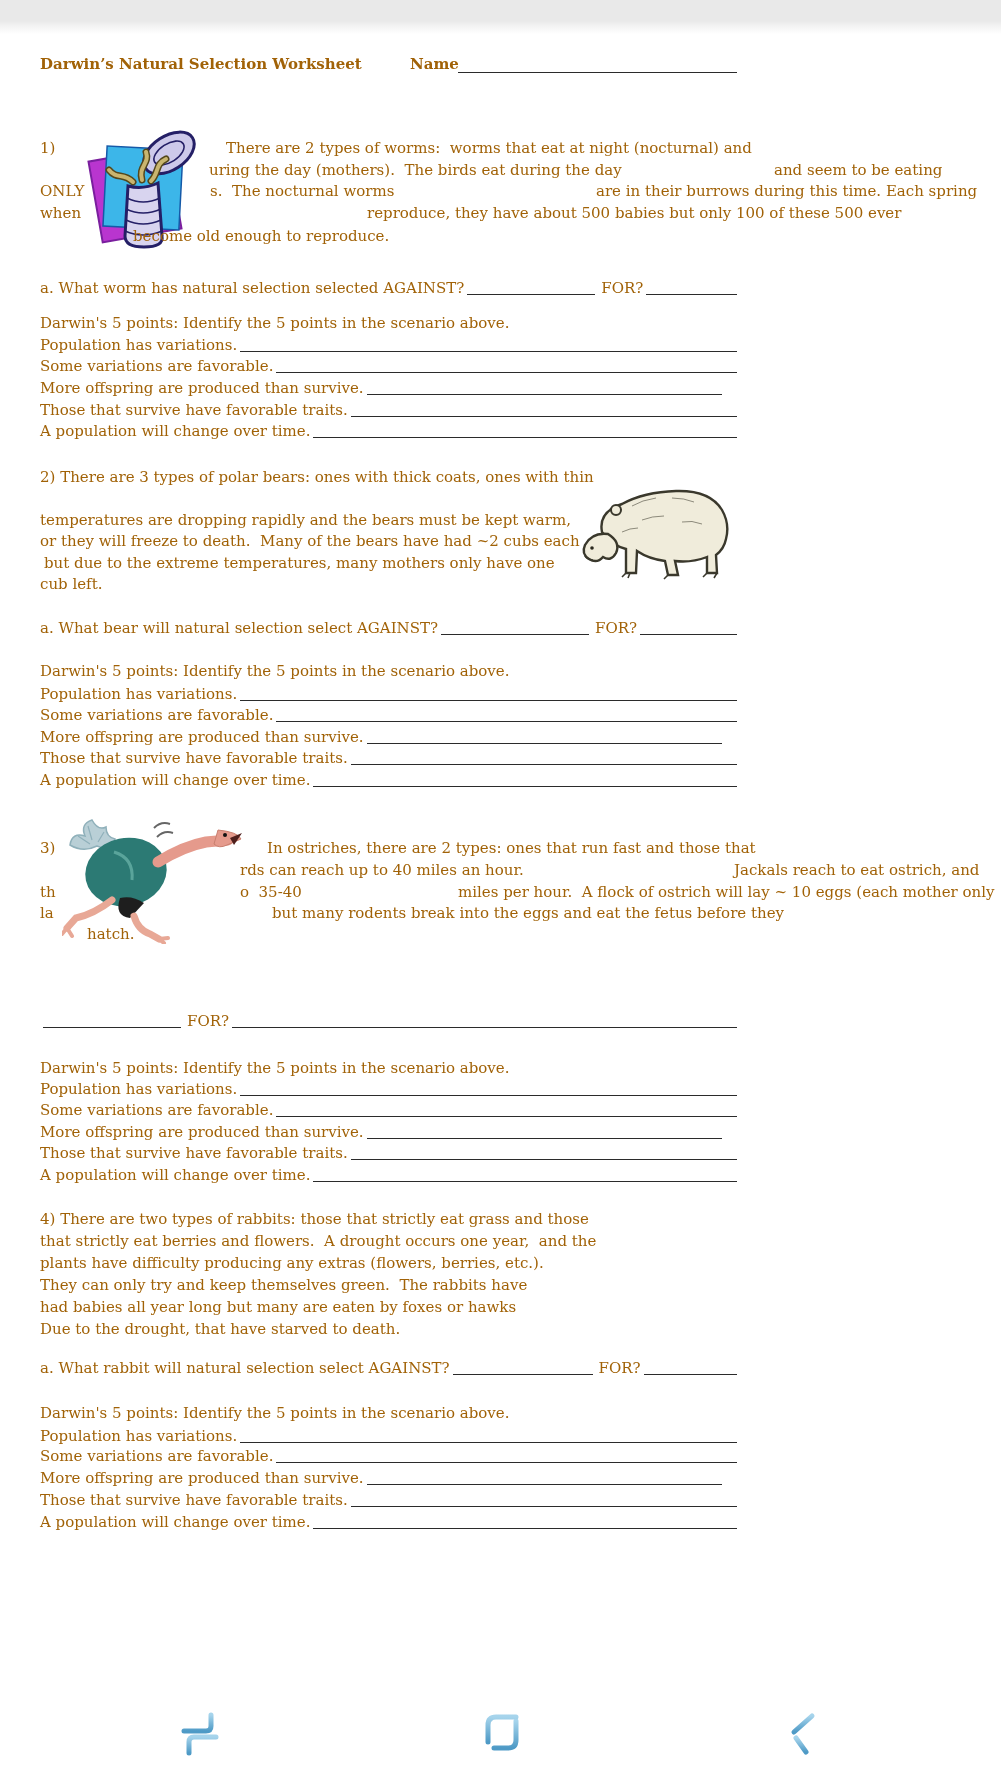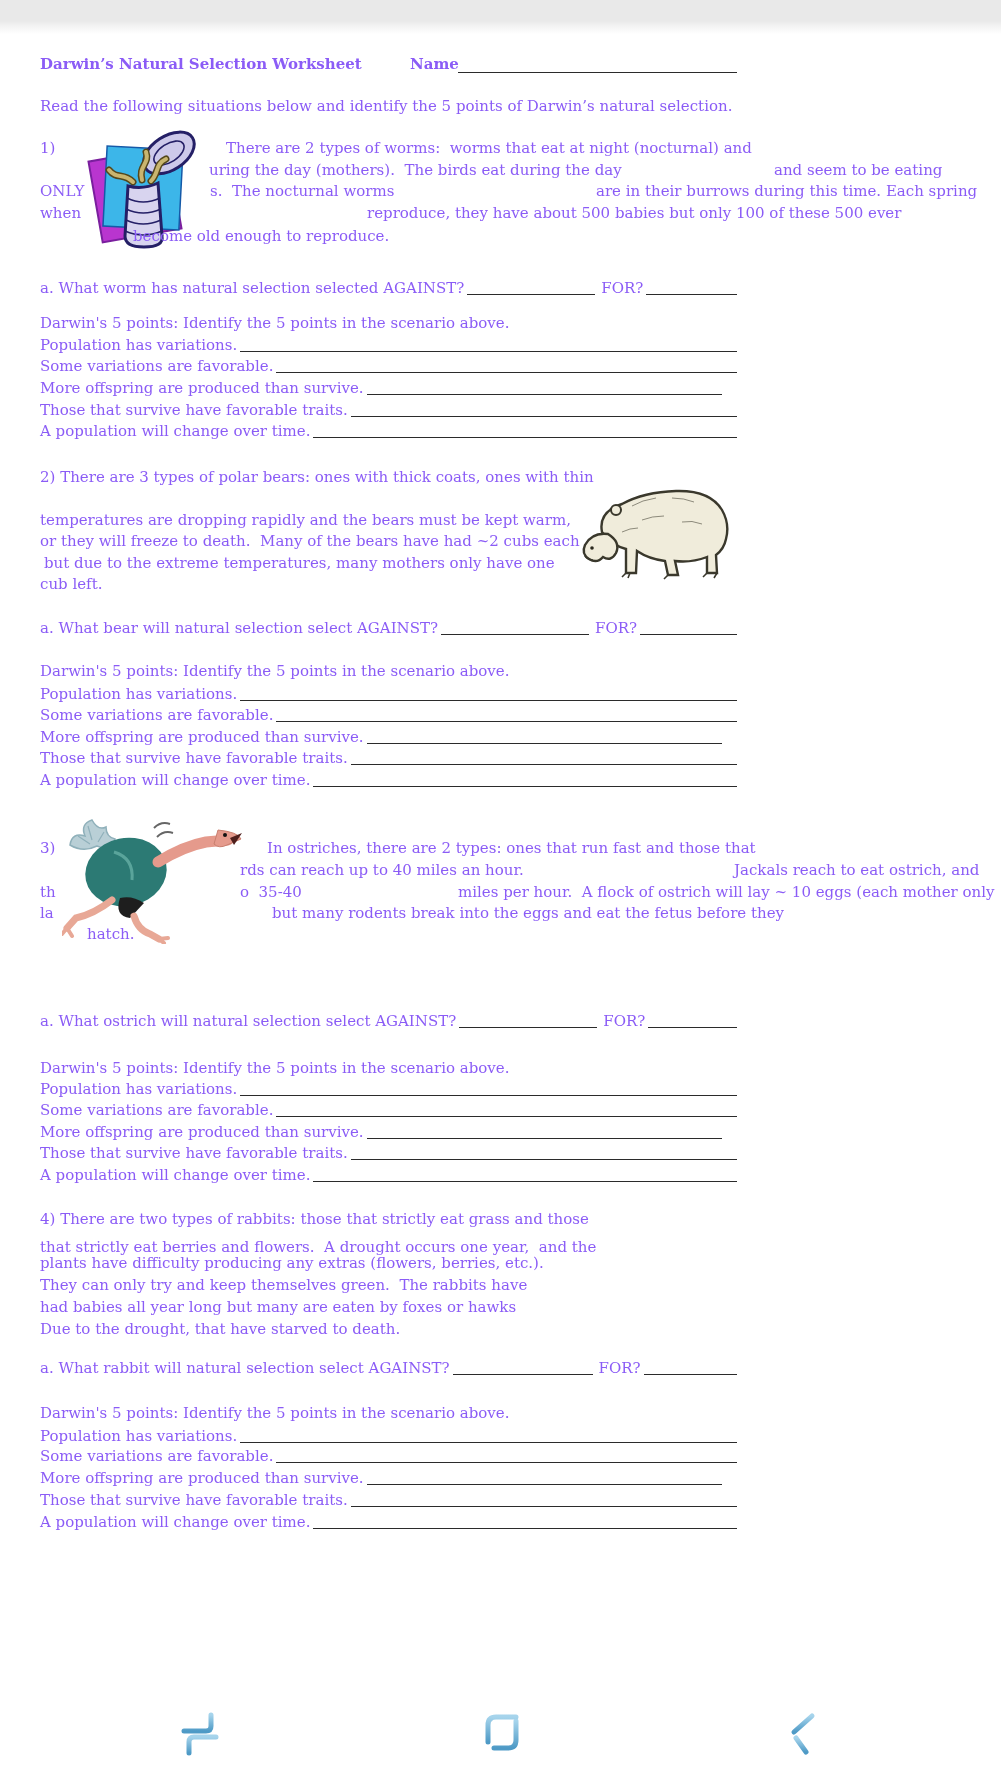--- a/index.html
+++ b/index.html
@@ -1,17 +1,17 @@
 <!DOCTYPE html>
 <html><head>
 <meta charset="utf-8">
 <style>
   html,body{margin:0;padding:0;background:#fff;}
   .page{position:relative;width:1001px;height:1784px;background:#ffffff;
-        font-family:"DejaVu Serif",serif;color:#8b5cf6;overflow:hidden;}
+        font-family:"DejaVu Serif",serif;color:#a16207;overflow:hidden;}
   .topbar{position:absolute;left:0;top:0;width:100%;height:34px;
         background:linear-gradient(#e9e9e9 0px,#e9e9e9 21px,#f3f3f3 26px,#ffffff 34px);}
   .tl{position:absolute;white-space:pre;font-size:15px;line-height:19px;}
   .b{font-weight:bold;}
   .uline{position:absolute;border-bottom:1.5px solid #2b2b2b;height:0;}
   .row{position:absolute;left:40px;width:697px;display:flex;align-items:flex-end;
        font-size:15px;line-height:19px;height:19px;white-space:pre;}
   .row .lbl{flex:none;}
   .blank{height:4px;border-bottom:1.5px solid #2b2b2b;margin:0 0 3px 3px;flex:1;}
   .blankfix{flex:none;width:128px;}
@@ -23,21 +23,20 @@
 <body>
 
 <div class="page">
 
   <div class="topbar"></div>
 
   <span class="tl b" style="left:40px;top:55px;">Darwin’s Natural Selection Worksheet</span>
   <span class="tl b" style="left:410px;top:55px;">Name</span>
   <div class="uline" style="left:458px;top:72px;width:279px;"></div>
 
-  <span class="tl" style="left:40px;top:97px;">Read the following situations below and identify the 5 points of Darwin’s natural selection.</span>
 
   <svg class="art" style="left:85px;top:128px;" width="120" height="124" viewBox="0 0 120 124">
     <rect x="10" y="26" width="80" height="82" fill="#b935cf" stroke="#7a1f9e" stroke-width="2" transform="rotate(-10 50 67)"></rect>
     <rect x="20" y="20" width="76" height="80" fill="#3cb6e9" stroke="#1559a8" stroke-width="1.5" transform="rotate(3 58 60)"></rect>
     <ellipse cx="84" cy="25" rx="28" ry="17" fill="#cdc9ea" stroke="#241f66" stroke-width="3" transform="rotate(-33 84 25)"></ellipse>
     <ellipse cx="84" cy="25" rx="17" ry="9" fill="none" stroke="#241f66" stroke-width="1.6" transform="rotate(-33 84 25)"></ellipse>
     <path d="M48 54 C38 44 32 52 24 42" stroke="#54481c" stroke-width="7" fill="none" stroke-linecap="round"></path>
     <path d="M48 54 C38 44 32 52 24 42" stroke="#c9b56f" stroke-width="4" fill="none" stroke-linecap="round"></path>
     <path d="M57 52 C53 38 65 36 61 24" stroke="#54481c" stroke-width="7" fill="none" stroke-linecap="round"></path>
     <path d="M57 52 C53 38 65 36 61 24" stroke="#c9b56f" stroke-width="4" fill="none" stroke-linecap="round"></path>
@@ -127,35 +126,34 @@
   <span class="tl" style="left:240px;top:861px;">rds can reach up to 40 miles an hour.</span>
   <span class="tl" style="left:734px;top:861px;">Jackals reach to eat ostrich, and</span>
   <span class="tl" style="left:40px;top:883px;">th</span>
   <span class="tl" style="left:240px;top:883px;">o  35-40</span>
   <span class="tl" style="left:458px;top:883px;">miles per hour.  A flock of ostrich will lay ~ 10 eggs (each mother only</span>
   <span class="tl" style="left:40px;top:904px;">la</span>
   <span class="tl" style="left:272px;top:904px;">but many rodents break into the eggs and eat the fetus before they</span>
   <span class="tl" style="left:87px;top:925px;">hatch.</span>
 
   <div class="row" style="top:1012px;">
-    <span class="lbl">a. What ostrich will natural selection select AGAINST?</span>
     <span class="blank blankfix" style="width:138px;"></span>
     <span class="lbl" style="margin-left:6px;">FOR?</span>
     <span class="blank"></span>
   </div>
 
   <span class="tl" style="left:40px;top:1059px;">Darwin's 5 points: Identify the 5 points in the scenario above.</span>
   <div class="row" style="top:1080px;"><span class="lbl">Population has variations.</span><span class="blank"></span></div>
   <div class="row" style="top:1101px;"><span class="lbl">Some variations are favorable.</span><span class="blank"></span></div>
   <div class="row" style="top:1123px;width:682px;"><span class="lbl">More offspring are produced than survive.</span><span class="blank"></span></div>
   <div class="row" style="top:1144px;"><span class="lbl">Those that survive have favorable traits.</span><span class="blank"></span></div>
   <div class="row" style="top:1166px;"><span class="lbl">A population will change over time.</span><span class="blank"></span></div>
 
   <span class="tl" style="left:40px;top:1210px;">4) There are two types of rabbits: those that strictly eat grass and those</span>
-  <span class="tl" style="left:40px;top:1232px;margin-top:6px;">that strictly eat berries and flowers.  A drought occurs one year,  and the</span>
+  <span class="tl" style="left:40px;top:1232px;">that strictly eat berries and flowers.  A drought occurs one year,  and the</span>
   <span class="tl" style="left:40px;top:1254px;">plants have difficulty producing any extras (flowers, berries, etc.).</span>
   <span class="tl" style="left:40px;top:1276px;">They can only try and keep themselves green.  The rabbits have</span>
   <span class="tl" style="left:40px;top:1298px;">had babies all year long but many are eaten by foxes or hawks</span>
   <span class="tl" style="left:40px;top:1320px;">Due to the drought, that have starved to death.</span>
 
   <div class="row" style="top:1359px;">
     <span class="lbl">a. What rabbit will natural selection select AGAINST?</span>
     <span class="blank blankfix" style="width:140px;"></span>
     <span class="lbl" style="margin-left:6px;">FOR?</span>
     <span class="blank"></span>

